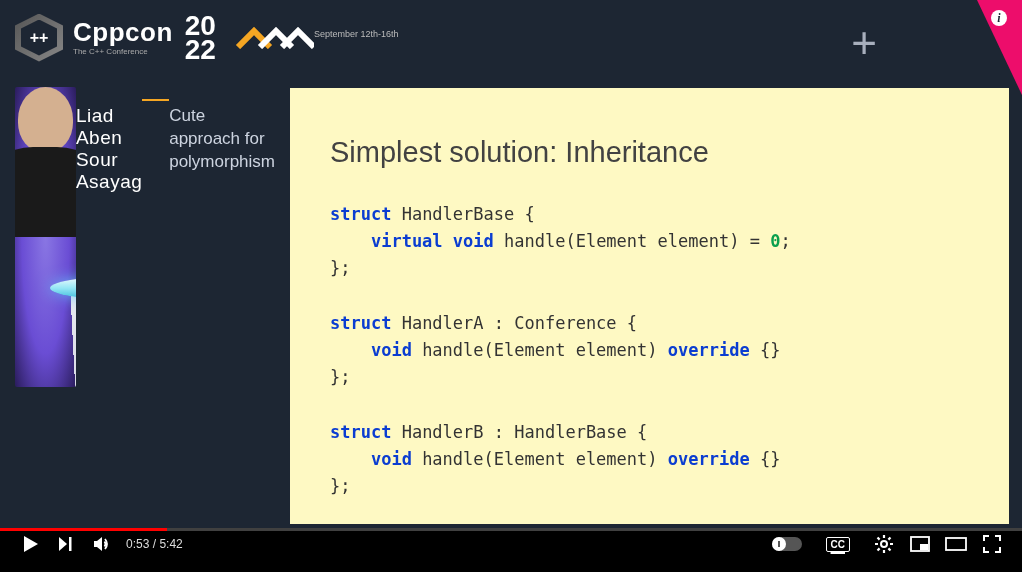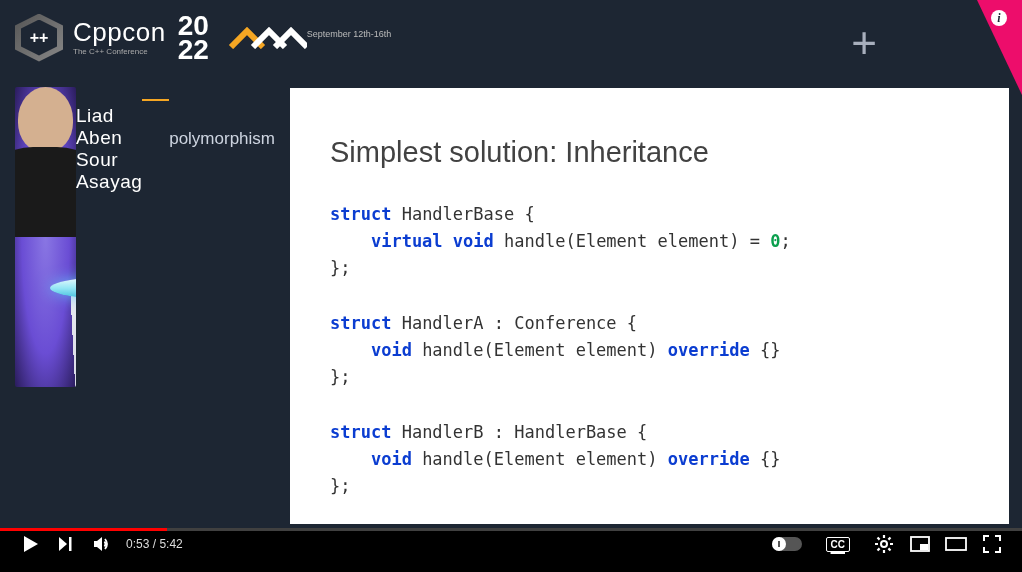--- a/index.html
+++ b/index.html
@@ -61,21 +61,21 @@
     .conf-name {
       display: flex;
       flex-direction: column;
       justify-content: center;
       margin-right: 12px;
     }
     
     .conf-title {
       color: #fff;
       font-size: 26px;
-      font-weight: normal;
+      font-weight: bold;
       letter-spacing: 0.5px;
       line-height: 1;
     }
     
     .conf-sub {
       color: #aaa;
       font-size: 8px;
       margin-top: 2px;
     }
     
@@ -246,21 +246,21 @@
     .talk-title {
       color: #cdd4e0;
       font-size: 17px;
       font-weight: 300;
       margin-top: 18px;
       line-height: 1.35;
     }
     
     .slide-panel {
       flex: 1;
-      background: #ffffff;
+      background: #fef9c3;
       margin: 13px 13px 3px 0;
       padding: 48px 40px;
     }
     
     .slide-title {
       color: #424242;
       font-size: 29px;
       font-weight: 400;
       margin-bottom: 32px;
     }
@@ -399,21 +399,21 @@
           <div class="head"></div>
           <div class="body"></div>
         </div>
         <div class="laptop">
             <div class="laptop-logo"></div>
           </div>
       </div>
       <div class="speaker-name">Liad Aben Sour Asayag</div>
       <div class="name-divider"></div>
       <div class="talk-title">
-        <br>
+        <span>Cute approach for</span><br>
         <span>polymorphism</span>
       </div>
     </div>
 
     <div class="slide-panel">
       <div class="slide-title">Simplest solution: Inheritance</div>
       <div class="code-block"><span class="kw">struct</span><span> HandlerBase {</span>
 <span class="kw">    virtual</span><span class="kw"> void</span><span> handle(Element element) = </span><span class="num">0</span><span>;</span>
 <span>};</span>
 

